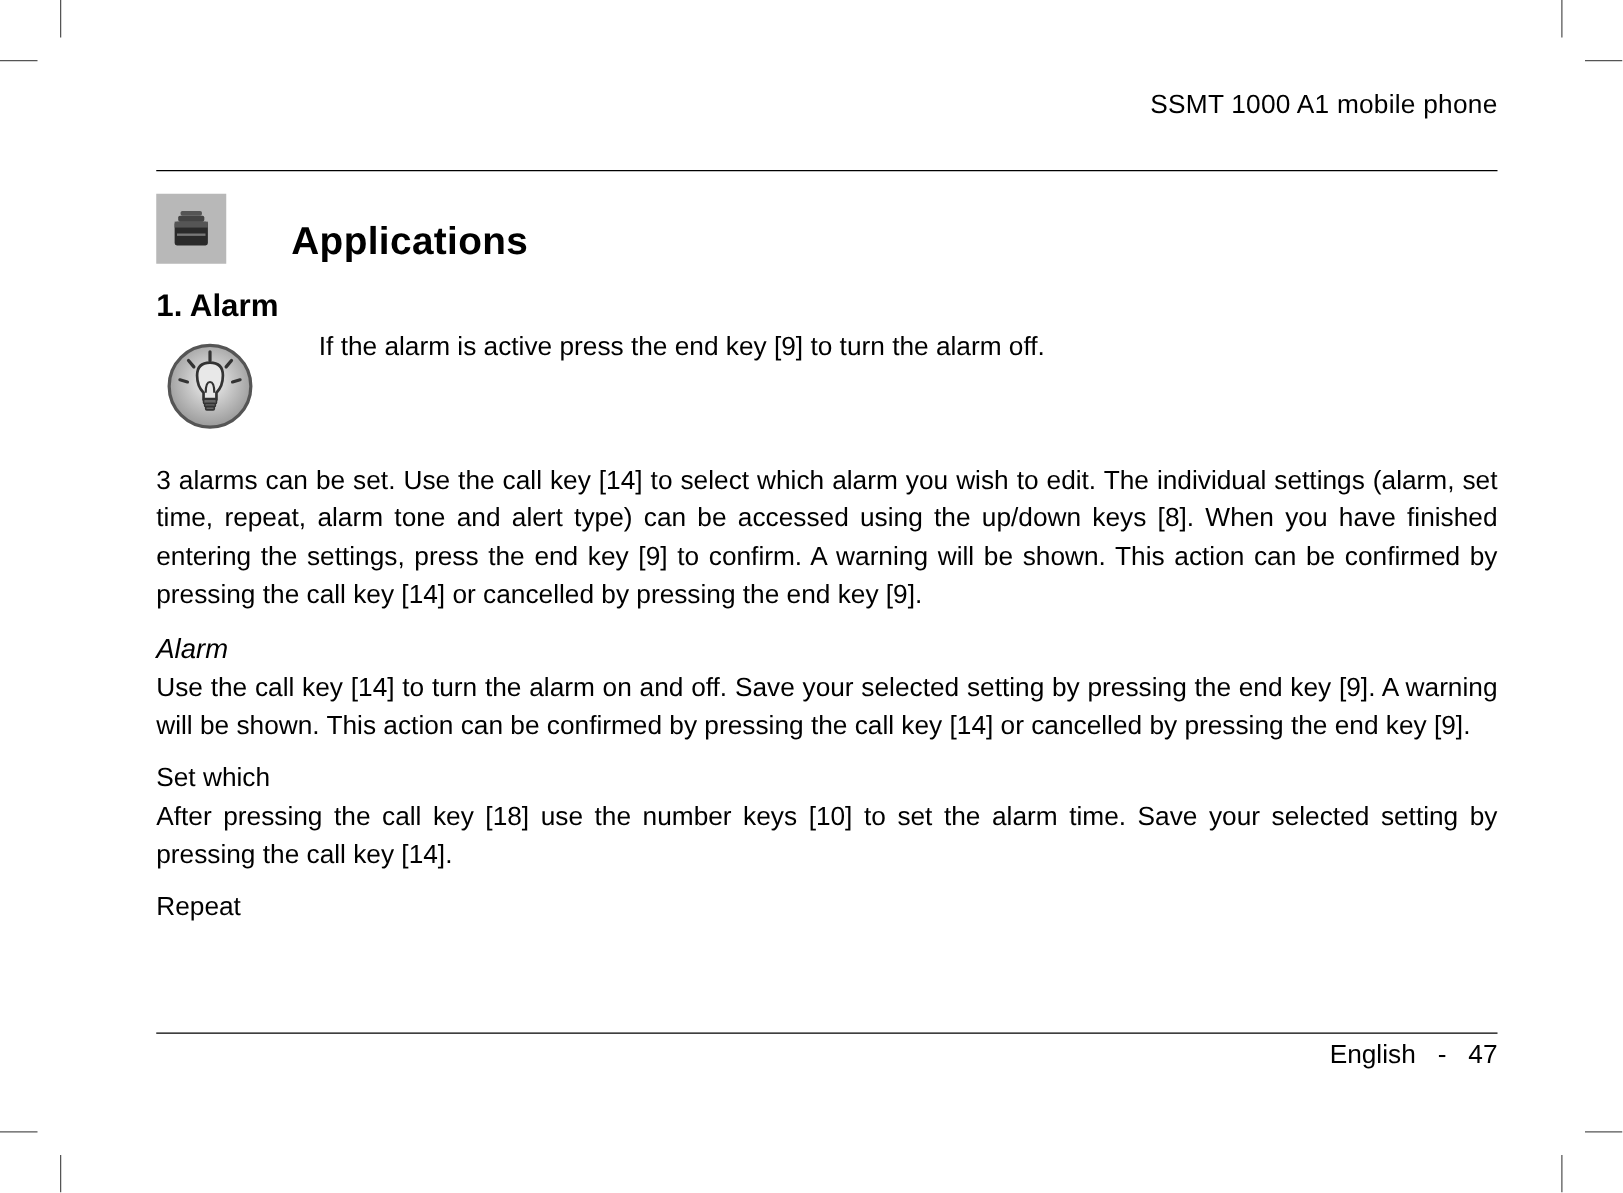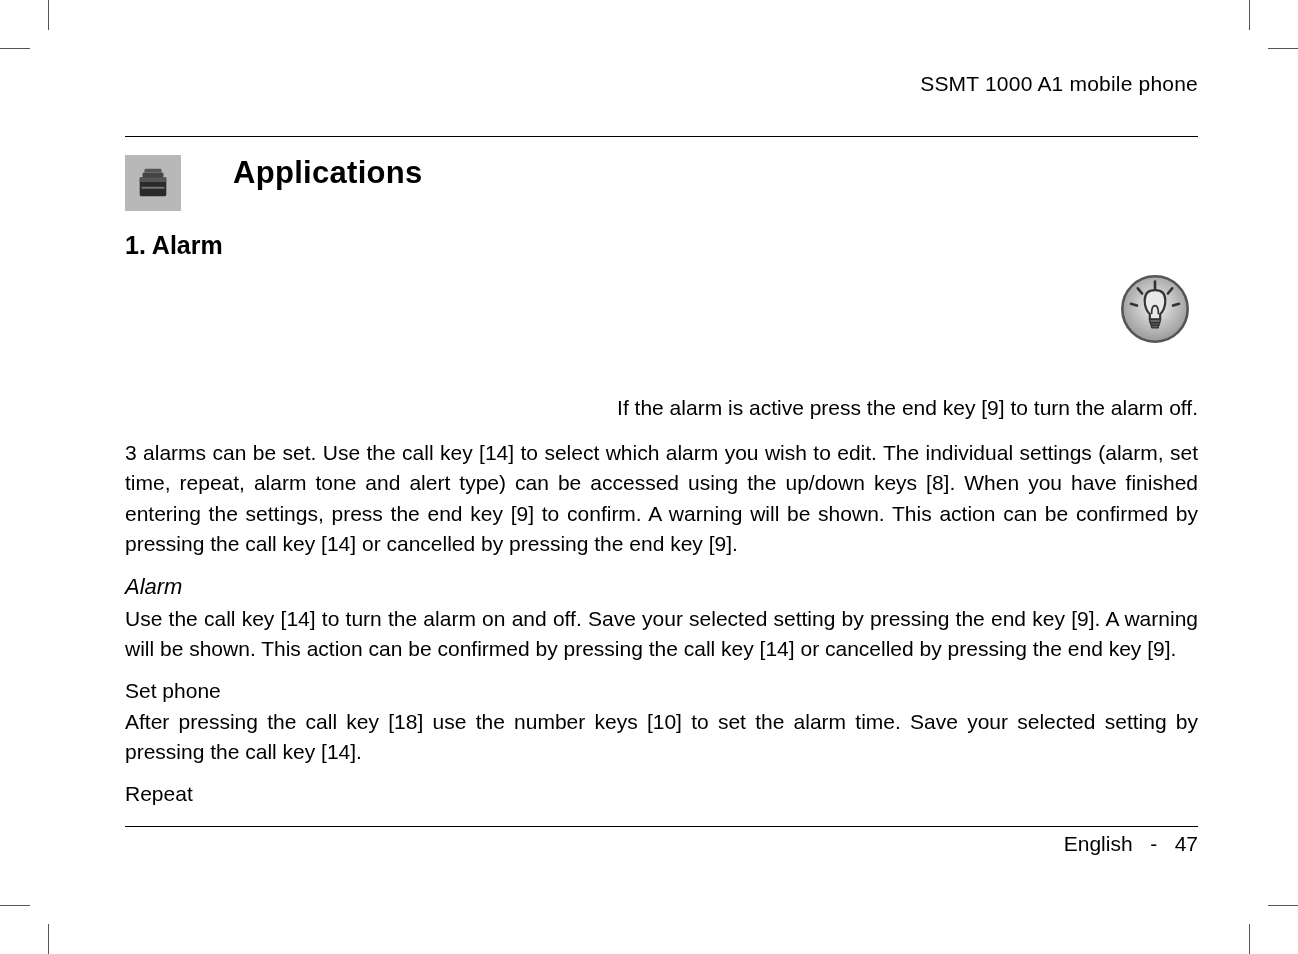--- a/index.html
+++ b/index.html
@@ -27,21 +27,21 @@
   }
   .device-name {
     text-align: right;
     font-size: 21px;
     font-weight: 300;
     letter-spacing: 0.2px;
     margin-bottom: 8px;
   }
   .chapter-row {
     display: flex;
-    align-items: flex-start;
+    align-items: flex-end;
     gap: 52px;
     margin-top: 18px;
     margin-bottom: 20px;
   }
   .chapter-icon {
     width: 56px;
     height: 56px;
     background: #b8b8b8;
     display: flex;
     align-items: center;
@@ -53,24 +53,23 @@
     letter-spacing: 0.3px;
   }
   .section-title {
     font-size: 25px;
     font-weight: 700;
     margin-top: 8px;
     margin-bottom: 6px;
   }
   .tip-row {
     display: flex;
-    align-items: flex-end;
+    align-items: flex-start;
     gap: 44px;
     margin-bottom: 18px;
-    flex-direction: column;
   }
   .tip-icon { width: 86px; height: 86px; flex-shrink: 0; }
   .tip-text { font-size: 21px; font-weight: 300; }
   .body-text {
     font-size: 21px;
     font-weight: 300;
     line-height: 1.45;
     text-align: justify;
     margin-bottom: 14px;
   }
@@ -160,21 +159,21 @@
       </svg>
     </div>
     <div class="tip-text">If the alarm is active press the end key [9] to turn the alarm off.</div>
   </div>
 
   <div class="body-text">3 alarms can be set. Use the call key [14] to select which alarm you wish to edit. The individual settings (alarm, set time, repeat, alarm tone and alert type) can be accessed using the up/down keys [8]. When you have finished entering the settings, press the end key [9] to confirm. A warning will be shown. This action can be confirmed by pressing the call key [14] or cancelled by pressing the end key [9].</div>
 
   <div class="sub-italic">Alarm</div>
   <div class="body-text">Use the call key [14] to turn the alarm on and off. Save your selected setting by pressing the end key [9]. A warning will be shown. This action can be confirmed by pressing the call key [14] or cancelled by pressing the end key [9].</div>
 
-  <div class="sub-plain">Set phone</div>
+  <div class="sub-plain">Set which</div>
   <div class="body-text">After pressing the call key [18] use the number keys [10] to set the alarm time. Save your selected setting by pressing the call key [14].</div>
 
   <div class="sub-plain">Repeat</div>
 
 </div>
 
 <div class="footer">
   <span>English</span>
   &nbsp;&nbsp;<span>-</span>&nbsp;&nbsp;
   <span>47</span>

